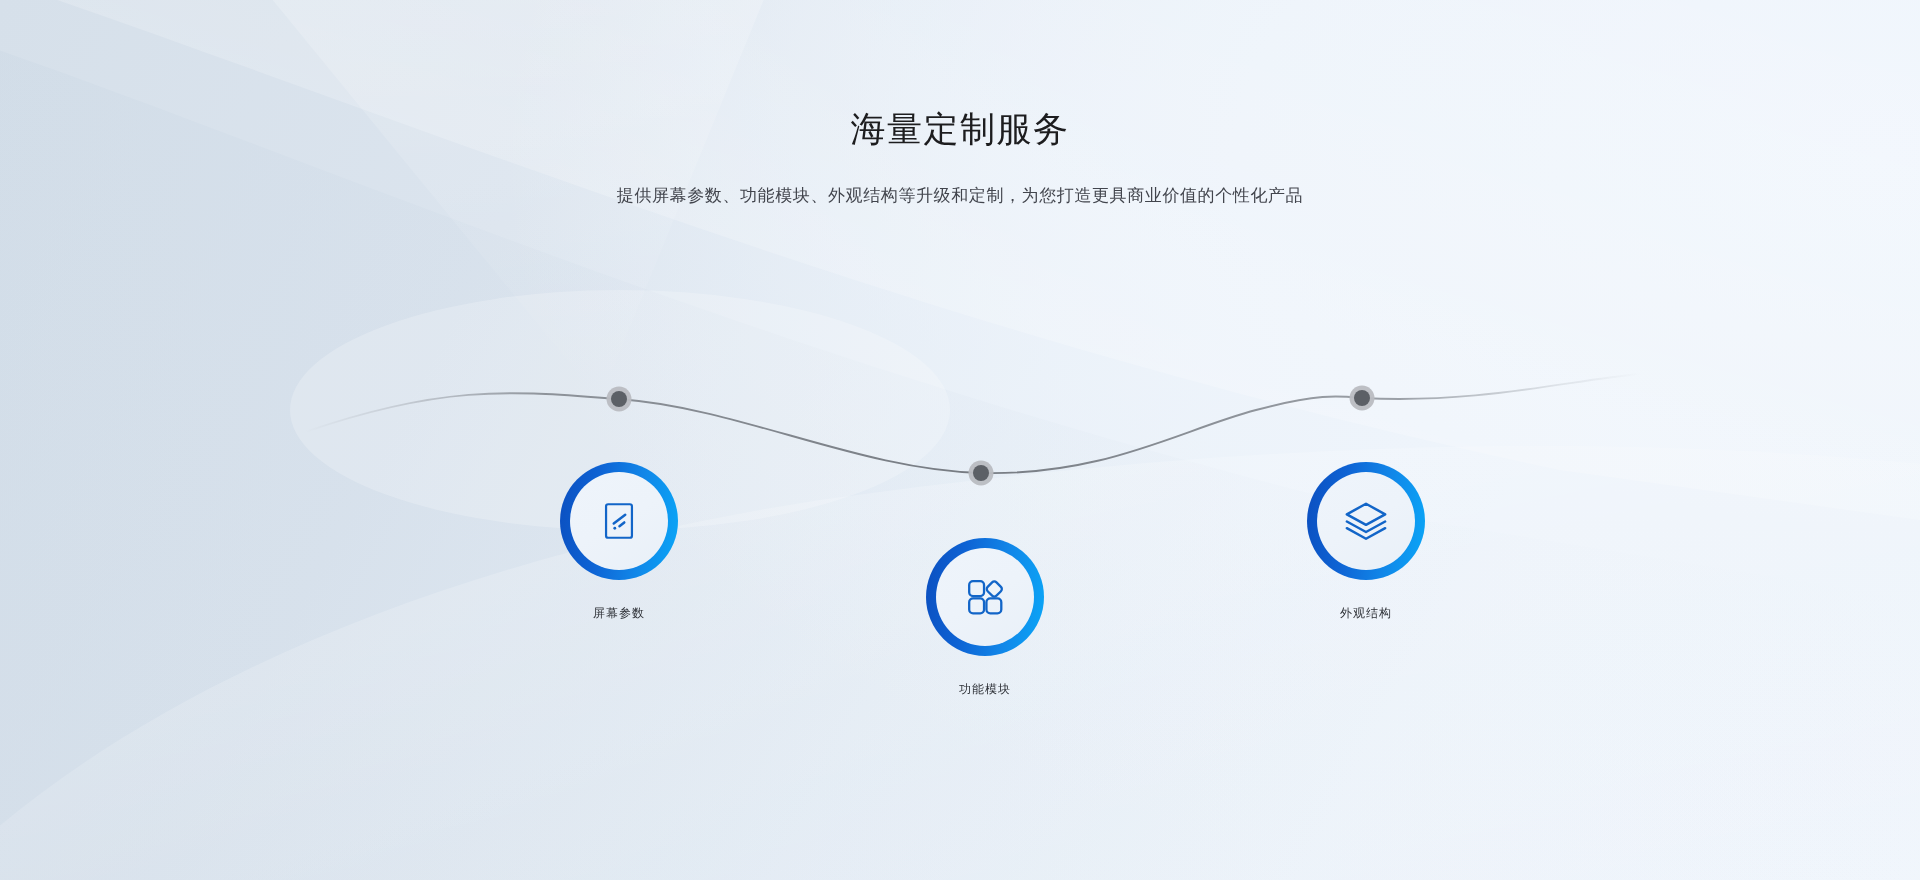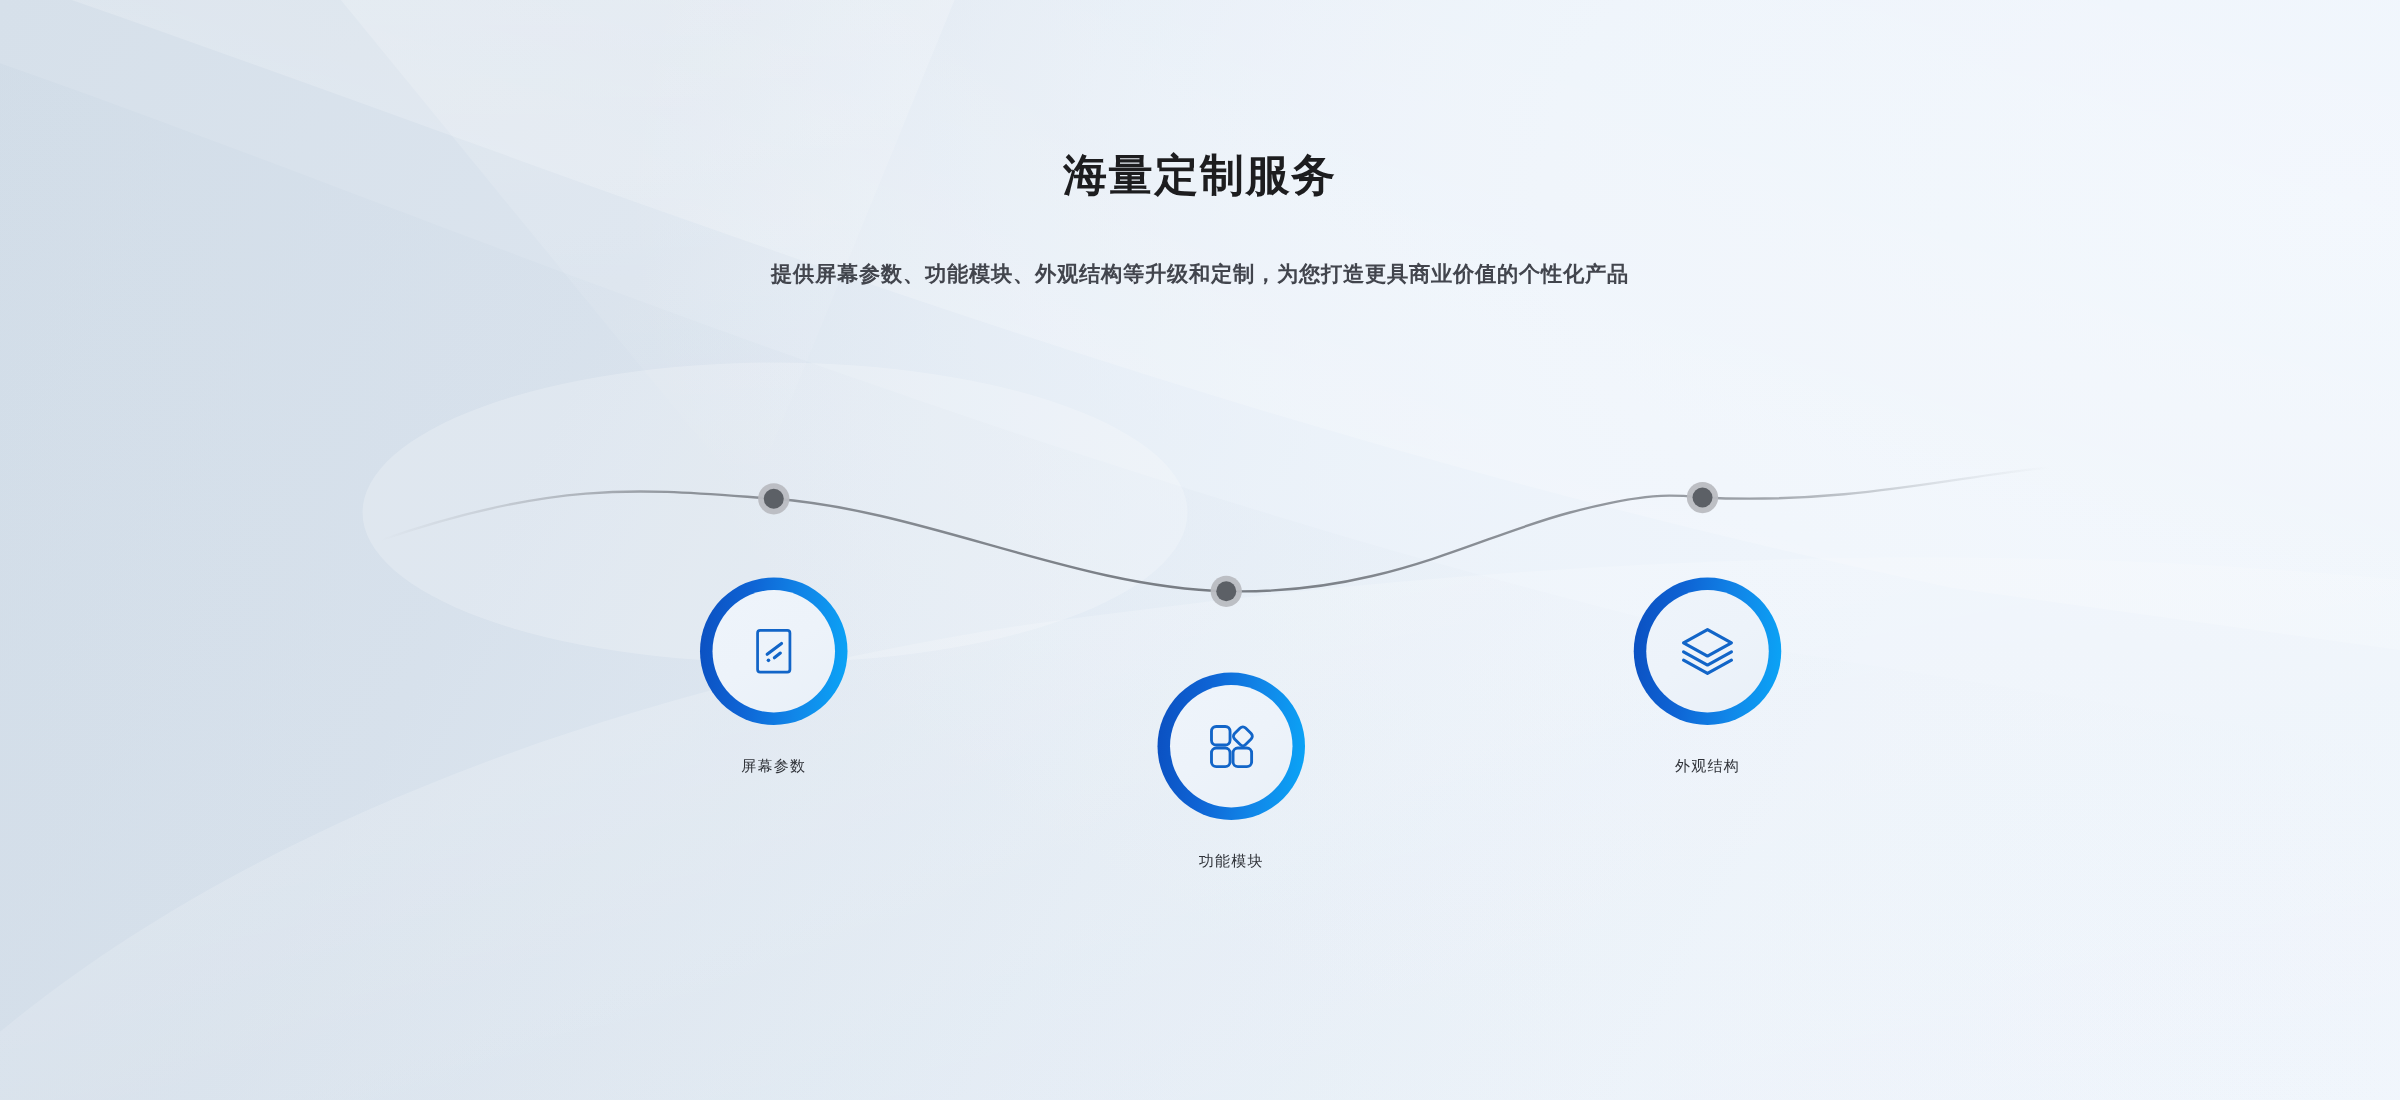--- a/index.html
+++ b/index.html
@@ -12,27 +12,27 @@
     position:relative;width:1920px;height:880px;overflow:hidden;
     background:
       radial-gradient(120% 150% at 98% 18%, #f2f7fd 0%, #eef4fb 28%, rgba(238,244,251,0) 60%),
       linear-gradient(118deg, #d6e0ea 0%, #dbe4ee 26%, #e6eef6 52%, #eef4fb 74%, #f1f6fc 100%);
   }
   .bg-svg{position:absolute;inset:0;width:1920px;height:880px;display:block;}
 
   
   .header{position:absolute;top:0;left:0;width:1920px;text-align:center;z-index:5;}
   .title{
-    margin:12px;padding-top:108px;
-    font-size:35px;line-height:1.2;font-weight:bold;
+    margin:0;padding-top:108px;
+    font-size:35px;line-height:1.2;font-weight:normal;
     color:#1d1d1f;letter-spacing:1.5px;
   }
   .subtitle{
-    margin:16px;padding-top:29px;
-    font-size:17px;line-height:1.5;font-weight:bold;
+    margin:4px;padding-top:29px;
+    font-size:17px;line-height:1.5;font-weight:normal;
     color:#42454d;letter-spacing:.6px;
   }
 
   
   .curve-layer{position:absolute;inset:0;width:1920px;height:880px;z-index:6;}
 
   
   .node{position:absolute;z-index:8;display:flex;flex-direction:column;align-items:center;}
   .node-1{left:560px;top:462px;}
   .node-2{left:926px;top:538px;}

